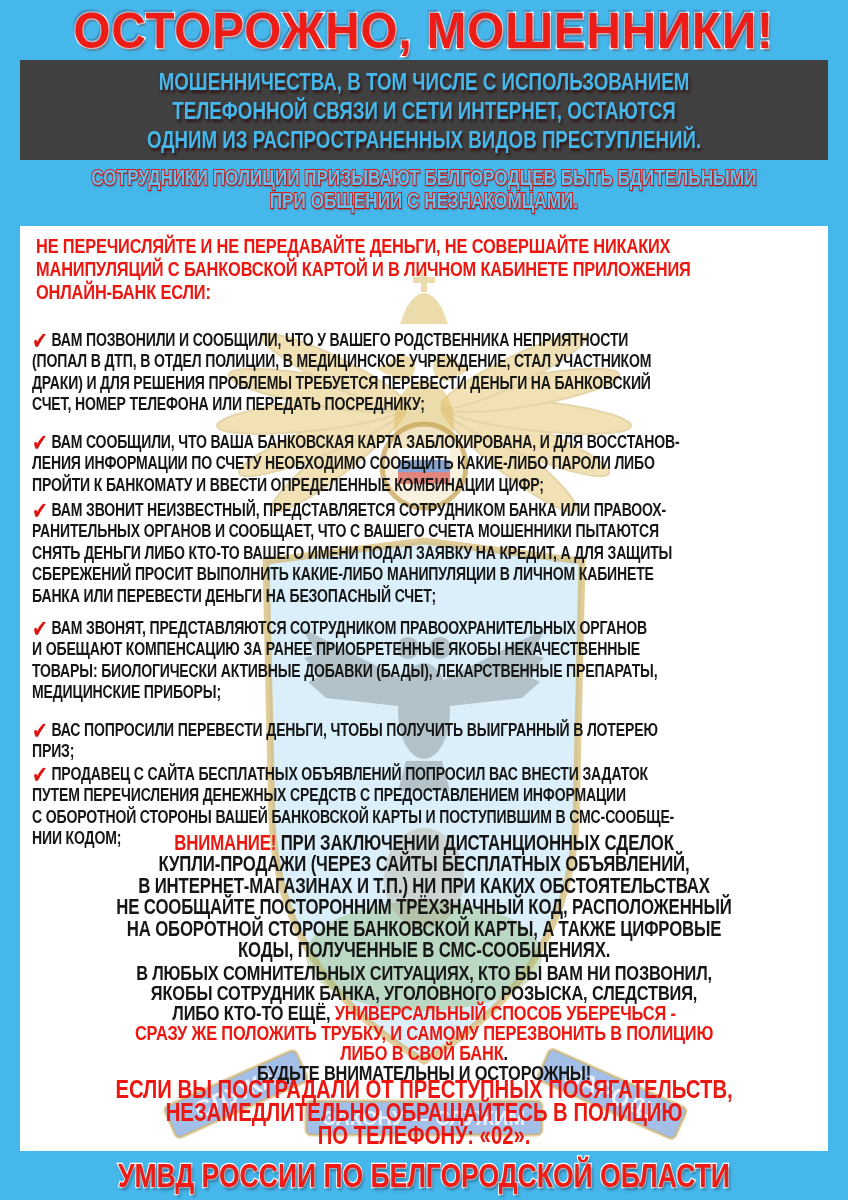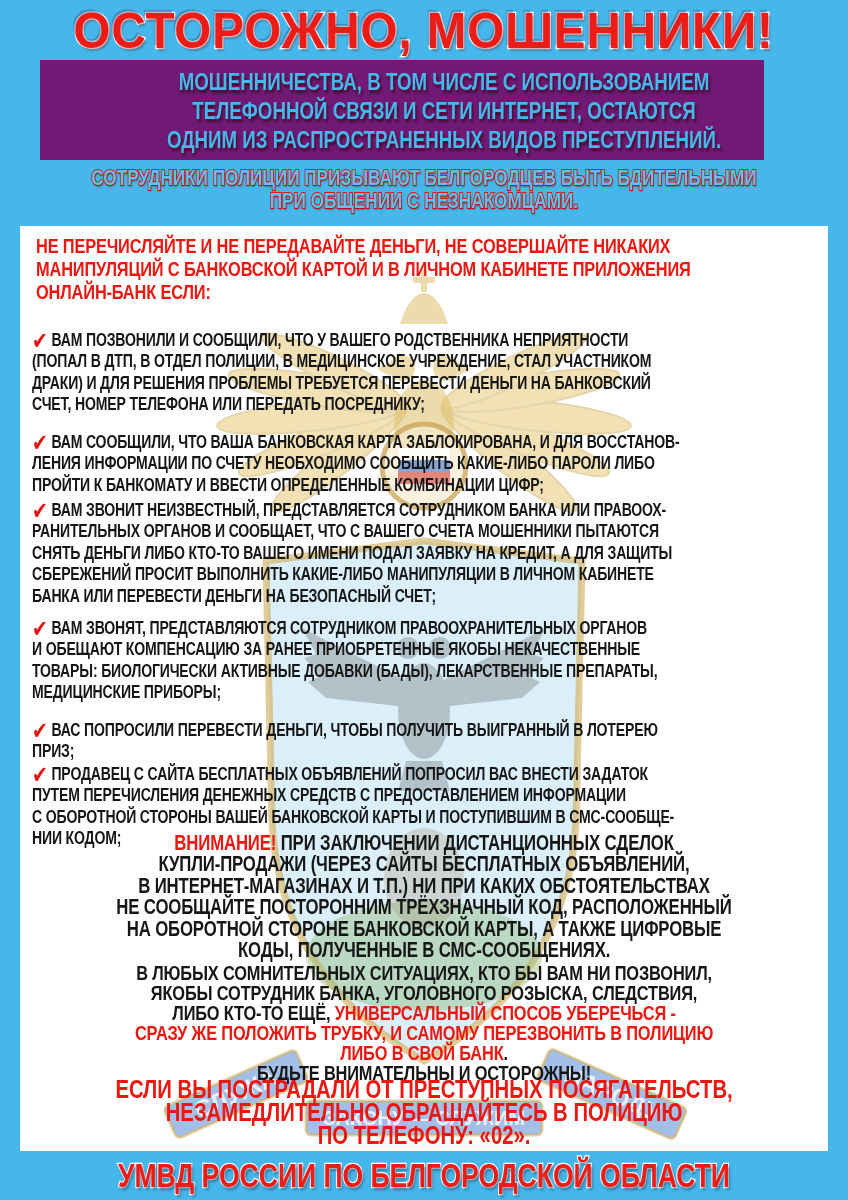--- a/index.html
+++ b/index.html
@@ -18,21 +18,21 @@
 
   .page-title{
     top:2px;left:0;width:892px;
     font-size:50px;line-height:58px;text-align:center;letter-spacing:1px;
     color:#ee1c16;
     -webkit-text-stroke:2.5px #ffffff;
     paint-order:stroke fill;
     text-shadow:-2px -3px 1px rgba(43,60,110,0.35), 2px 3px 2px rgba(120,0,0,0.30);
   }
   .banner{
-    top:60px;left:20px;width:724px;height:100px;background:#701a75;overflow:hidden;margin-left:20px;
+    top:60px;left:20px;width:808px;height:100px;background:#404040;overflow:hidden;
   }
   .banner-text{
     margin-top:7px;width:1036px;
     font-size:24px;line-height:29px;text-align:center;
     color:#45b7ea;
     text-shadow:2px 3px 3px rgba(45,0,0,0.65);
   }
   .appeal{
     top:166px;left:0;width:1087px;
     font-size:22px;line-height:23px;text-align:center;

